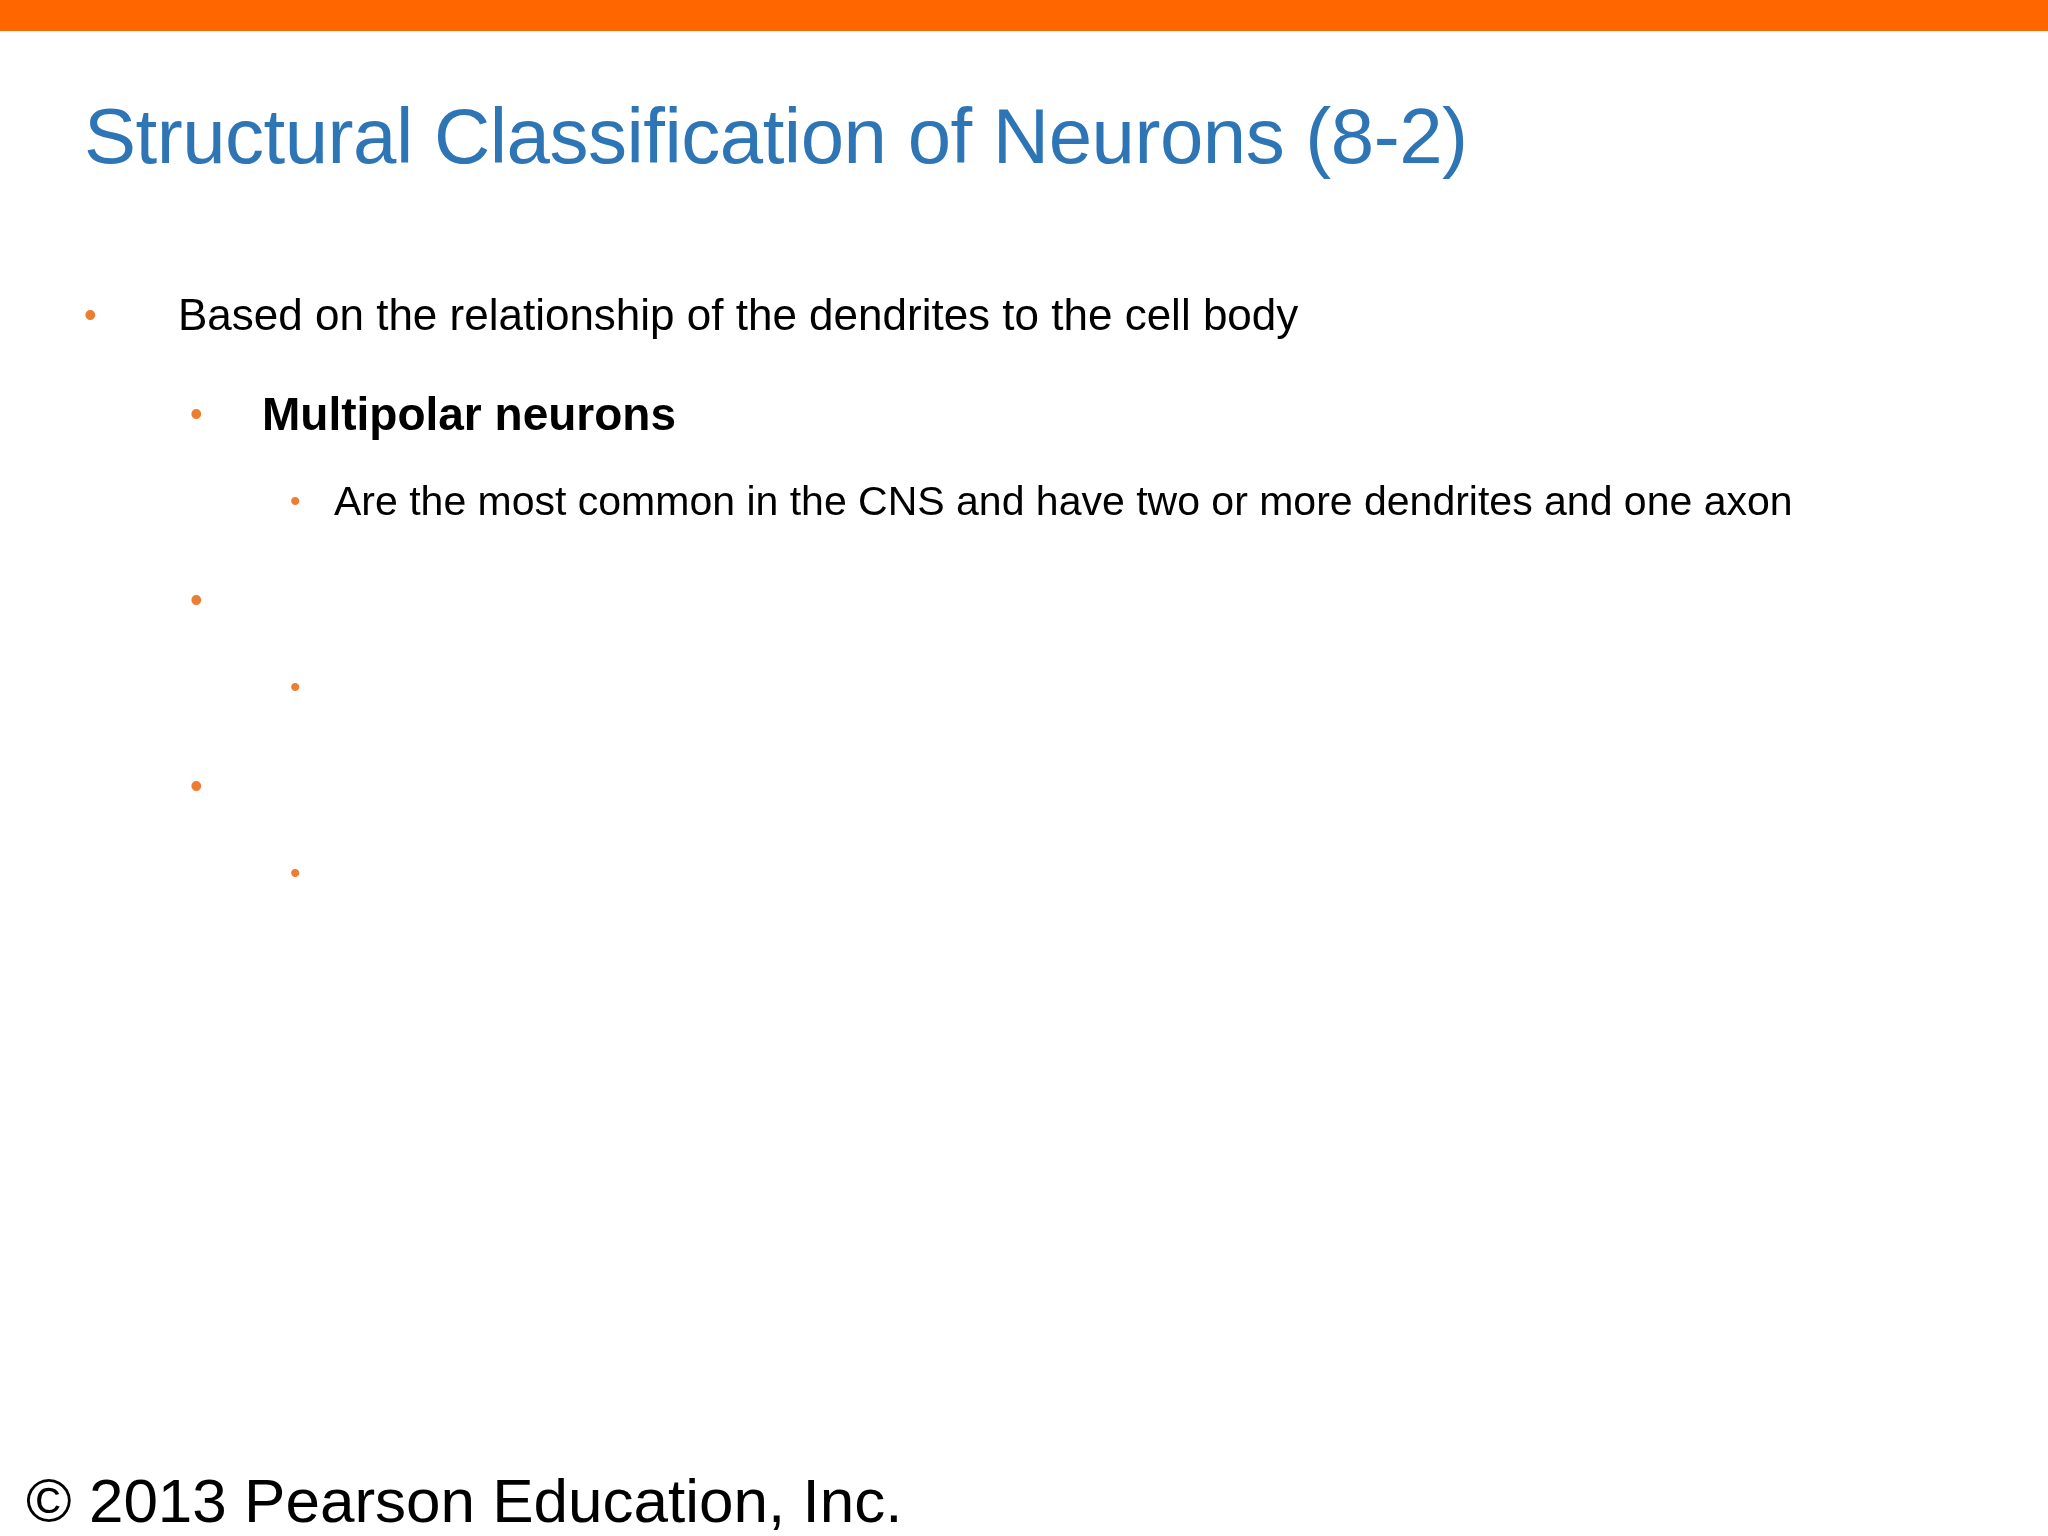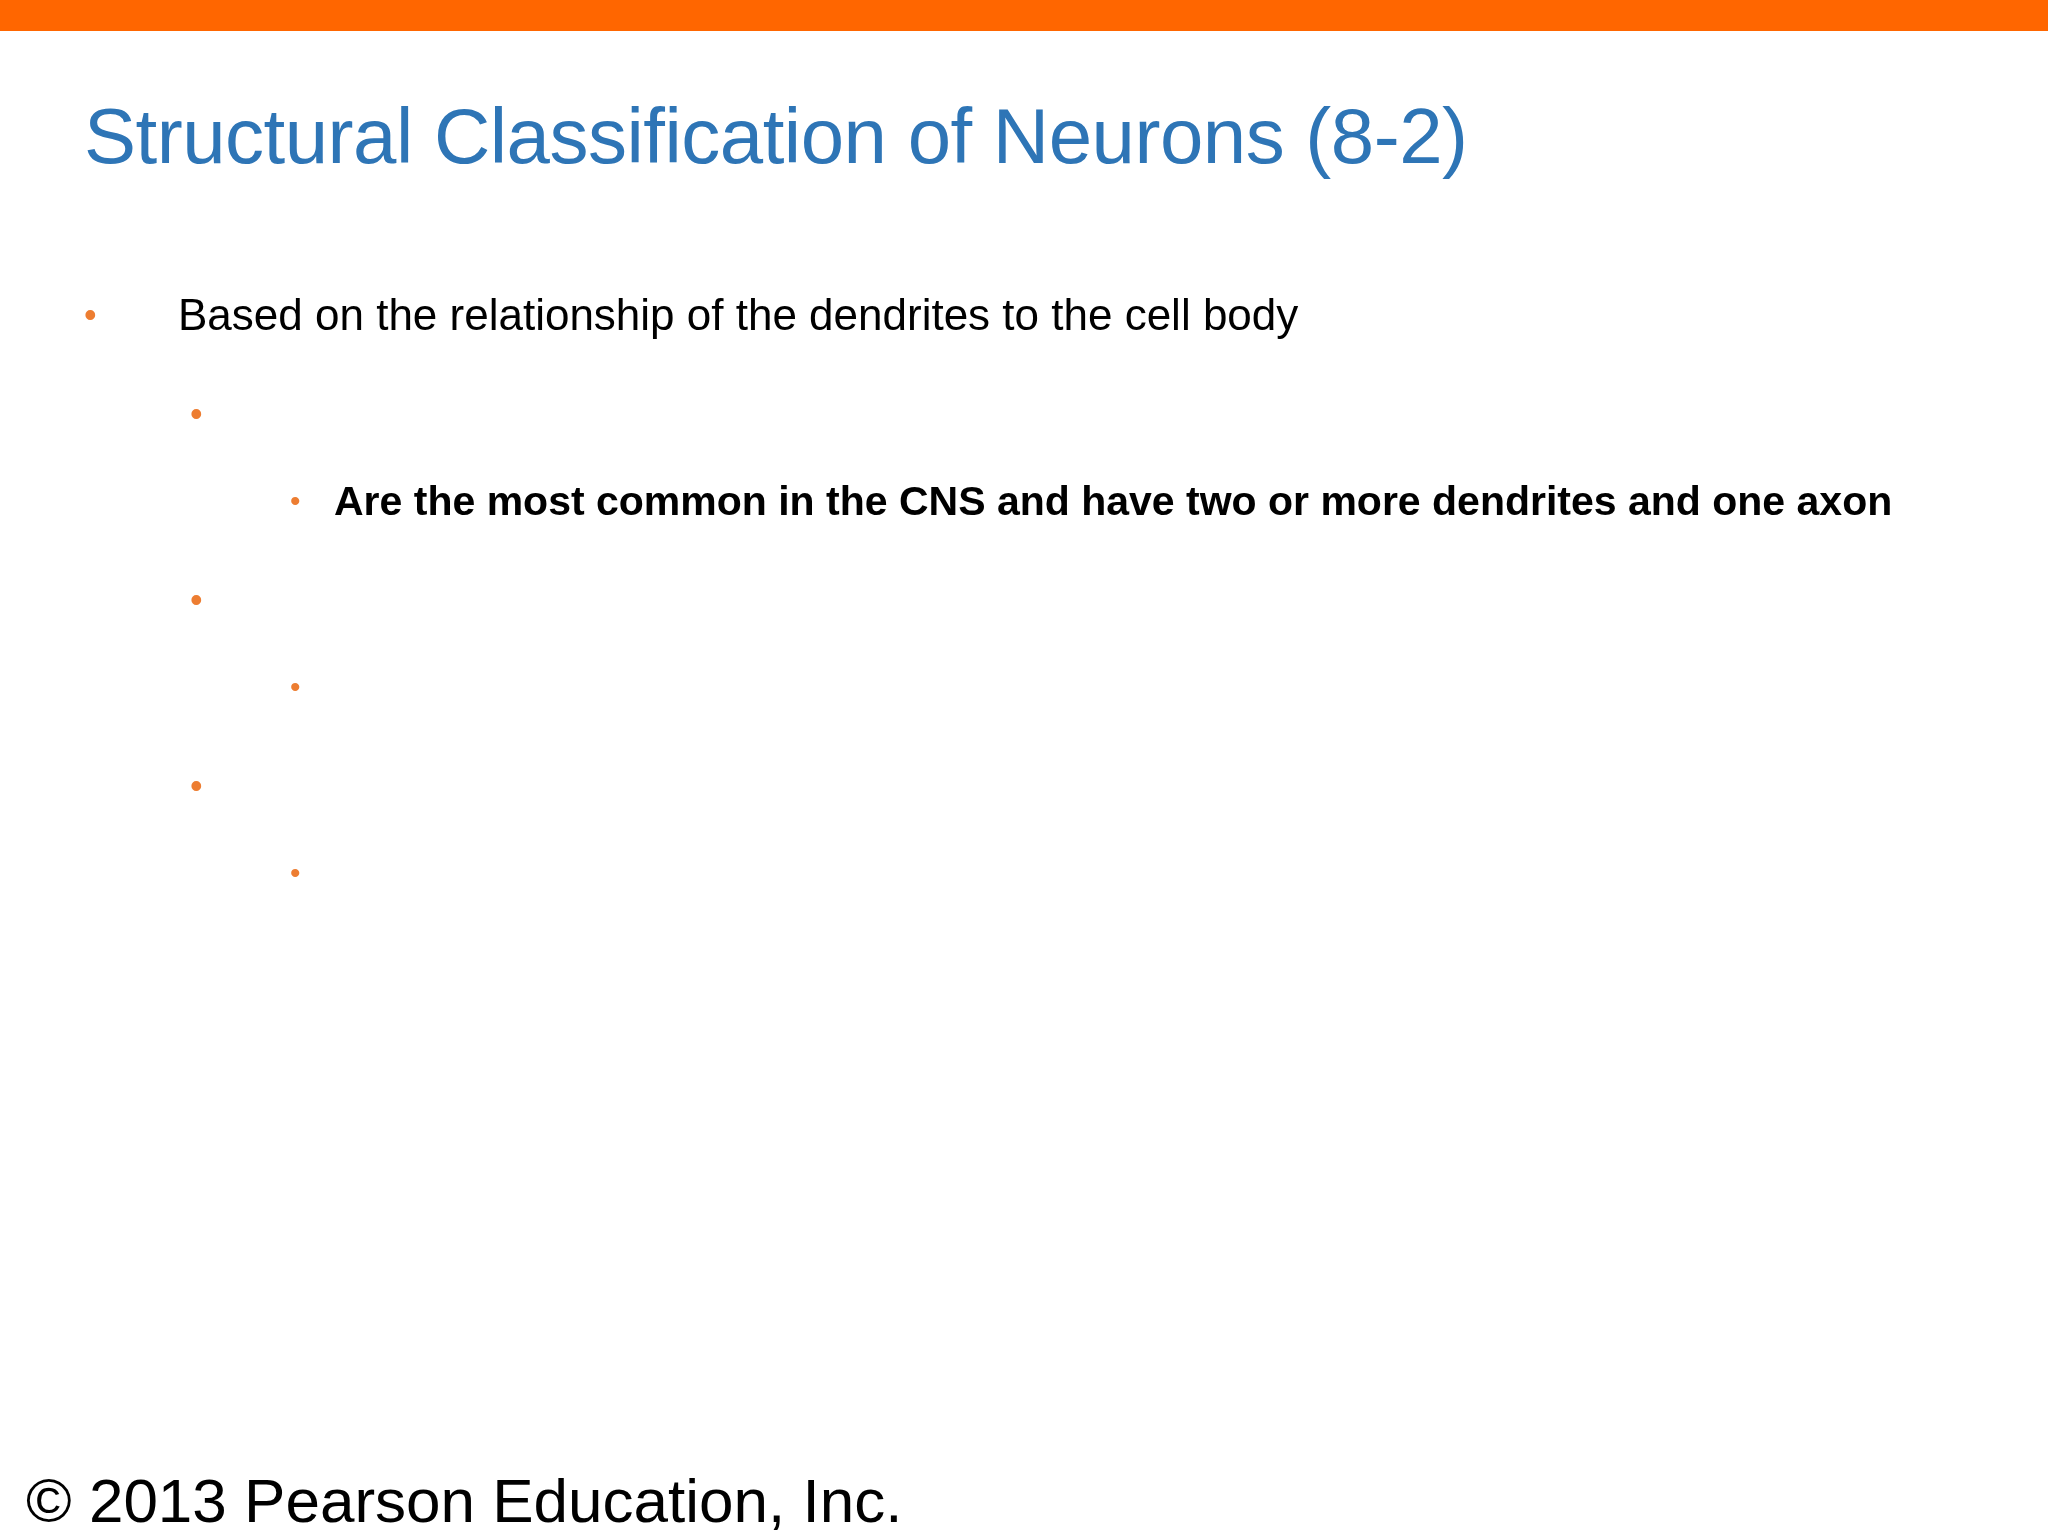--- a/index.html
+++ b/index.html
@@ -111,21 +111,21 @@
     padding-left: 290px;
     font-size: 41px;
     line-height: 92px;
     margin-bottom: 4px;
   }
   .level3 .bullet-marker {
     width: 44px;
     font-size: 30px;
   }
   .level3 .bullet-text {
-    font-weight: bold;
+    font-weight: normal;
     max-width: 1630px;
   }
 
   
   .footer {
     position: absolute;
     left: 26px;
     top: 1464px;
     font-size: 62px;
     line-height: 74px;
@@ -144,20 +144,21 @@
 
   <div class="body-content">
 
     <div class="bullet-row level1">
       <span class="bullet-marker">•</span>
       <span class="bullet-text">Based on the relationship of the dendrites to the cell body</span>
     </div>
 
     <div class="bullet-row level2">
       <span class="bullet-marker">•</span>
+      <span class="bullet-text">Multipolar neurons</span>
     </div>
     <div class="bullet-row level3">
       <span class="bullet-marker">•</span>
       <span class="bullet-text">Are the most common in the CNS and have two or more dendrites and one axon</span>
     </div>
 
     <div class="bullet-row level2">
       <span class="bullet-marker">•</span>
     </div>
     <div class="bullet-row level3">

